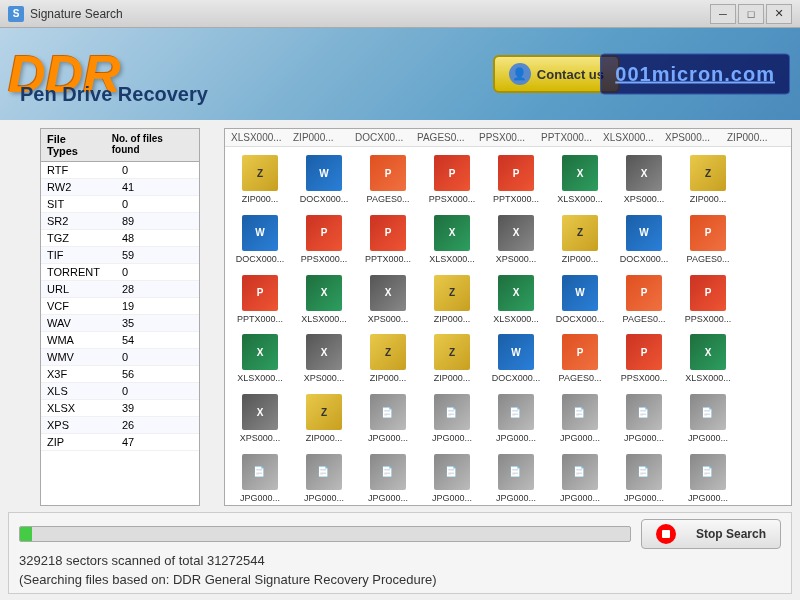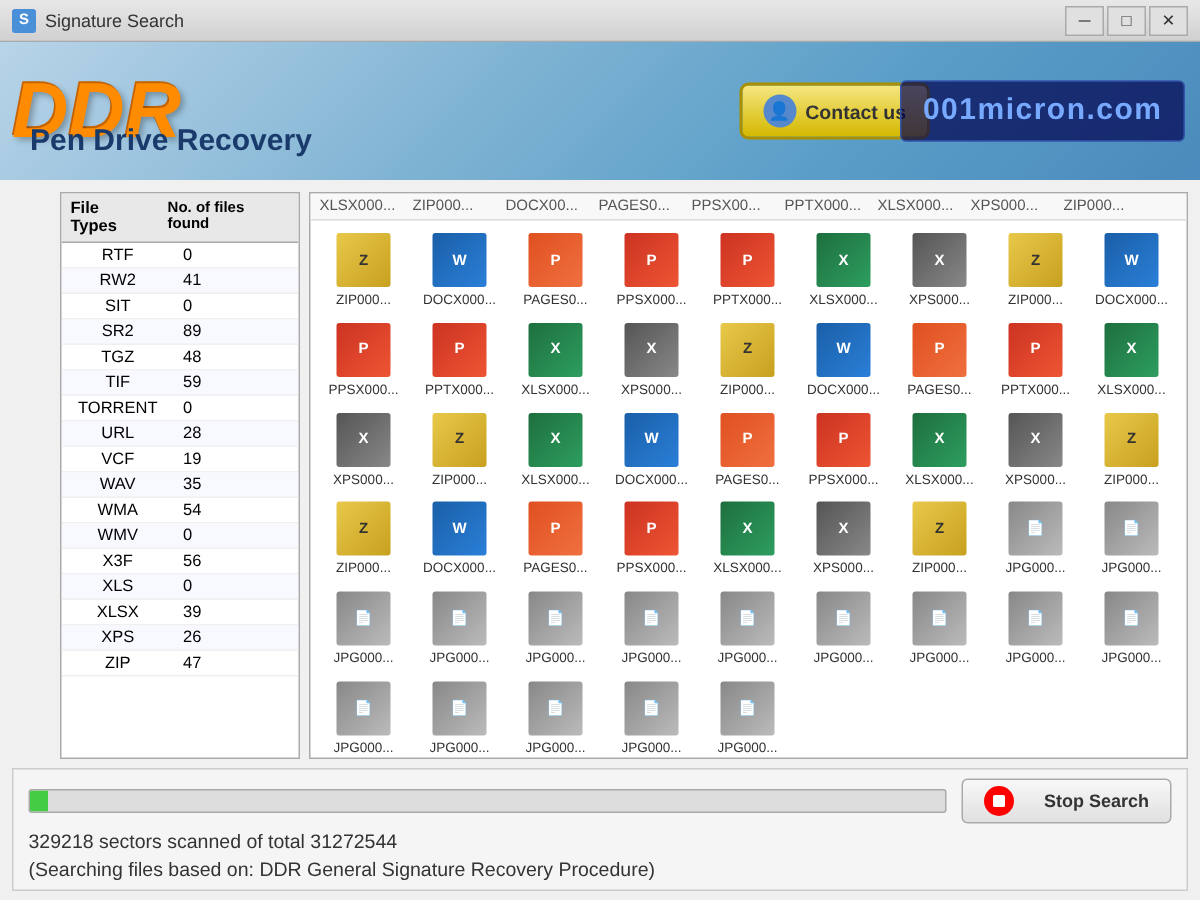--- a/index.html
+++ b/index.html
@@ -41,38 +41,38 @@
       display: flex; align-items: center; gap: 6px;
       cursor: pointer; font-size: 13px; font-weight: 600; color: #333;
     }
     .contact-icon { width: 22px; height: 22px; background: #5588cc; border-radius: 50%; display: flex; align-items: center; justify-content: center; color: white; font-size: 12px; }
     .domain-badge {
       position: absolute; right: 10px; top: 50%; transform: translateY(-50%);
       background: rgba(0,0,80,0.7);
       border: 1px solid #3355aa;
       border-radius: 4px;
       padding: 8px 14px;
-      color: #7af; font-size: 20px; font-weight: bold; letter-spacing: 1px;
+      color: #7af; font-size: 20px; font-weight: bold; letter-spacing: 1px; text-decoration: underline;
     }
 
     
     .main-content {
       display: flex;
       flex-direction: column;
       height: calc(600px - 28px - 90px);
       background: #f0f0f0;
       padding: 8px;
       gap: 6px;
     }
 
     
     .middle-section {
       display: flex;
       flex: 1;
-      gap: 6px;
+      gap: 24px;
       overflow: hidden;
       padding-left: 32px;
     }
 
     
     .left-panel {
       width: 160px;
       border: 1px solid #aaa;
       background: white;
       overflow: hidden;
@@ -83,21 +83,21 @@
       display: flex;
       background: #e8e8e8;
       border-bottom: 1px solid #aaa;
       font-weight: 600;
       font-size: 11px;
     }
     .left-panel-header span { padding: 4px 6px; }
     .left-panel-body { overflow-y: auto; flex: 1; }
     .file-type-row { display: flex; border-bottom: 1px solid #f0f0f0; }
     .file-type-row:nth-child(even) { background: #f8f8ff; }
-    .file-type-name { width: 75px; padding: 2px 6px; font-size: 11px; text-align: center; }
+    .file-type-name { width: 75px; padding: 2px 6px; font-size: 11px; }
     .file-type-count { flex: 1; padding: 2px 6px; font-size: 11px; }
 
     
     .left-panel-body::-webkit-scrollbar { width: 10px; }
     .left-panel-body::-webkit-scrollbar-track { background: #f0f0f0; }
     .left-panel-body::-webkit-scrollbar-thumb { background: #aaa; border-radius: 3px; }
 
     
     .file-grid-container {
       flex: 1;

